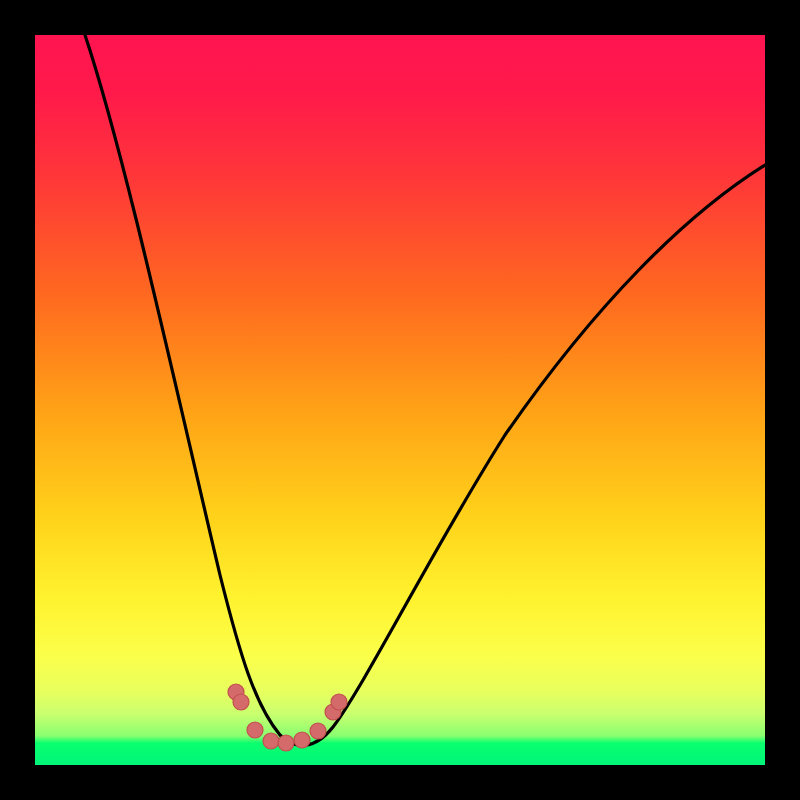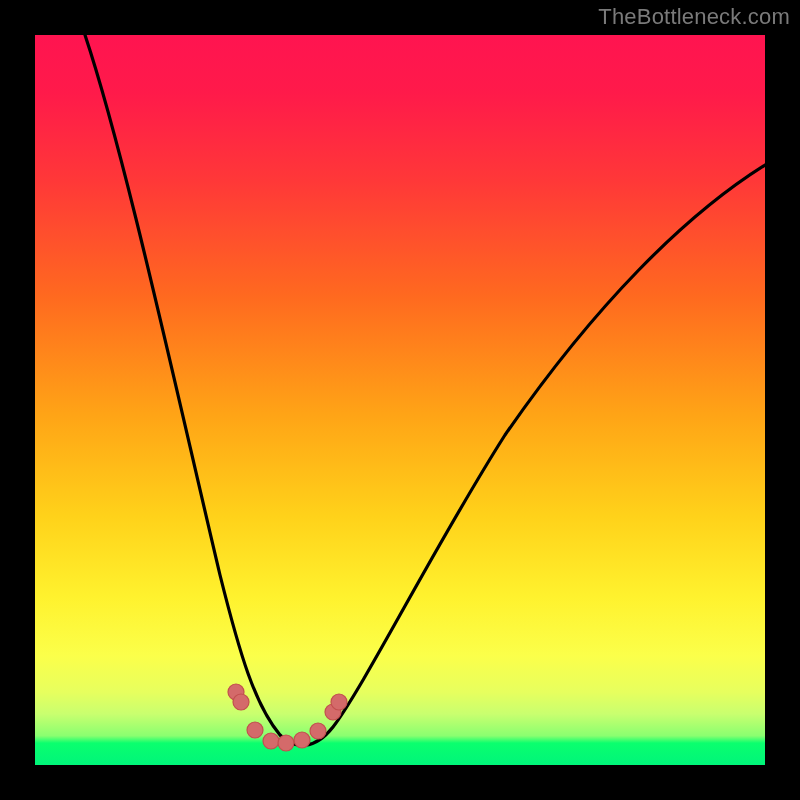--- a/index.html
+++ b/index.html
@@ -82,15 +82,14 @@
         <circle cx="251" cy="708" r="8"></circle>
         <circle cx="267" cy="705" r="8"></circle>
         <circle cx="283" cy="696" r="8"></circle>
         <circle cx="298" cy="677" r="8"></circle>
         <circle cx="304" cy="667" r="8"></circle>
       </g>
     </svg>
 
   </div>
 
-  <div class="watermark">TheBottleneck.com</div>
 
 </div>
 
 </body></html>

